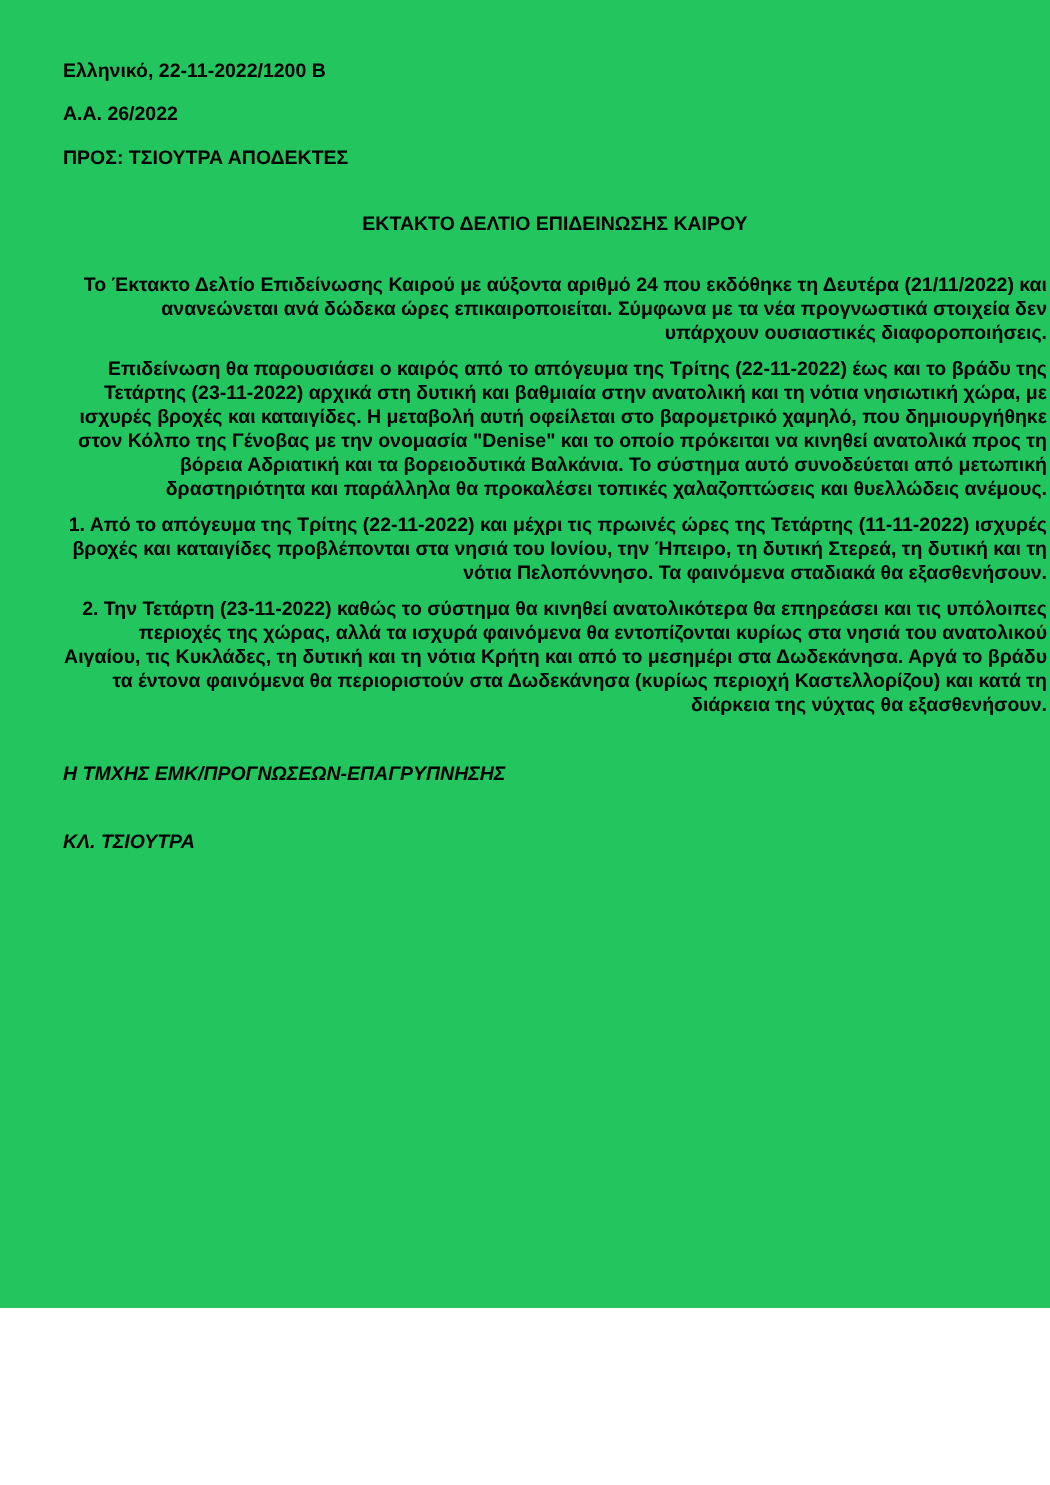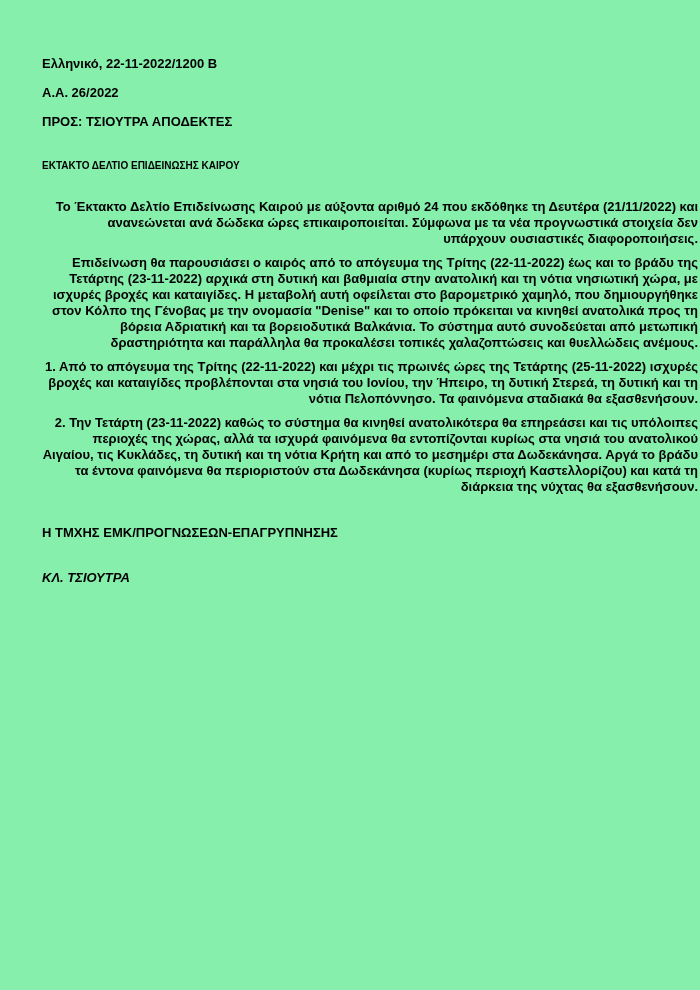--- a/index.html
+++ b/index.html
@@ -10,46 +10,48 @@
   body {
     width: 700px;
     height: 990px;
     overflow: hidden;
     font-family: "Liberation Sans", "DejaVu Sans", sans-serif;
     color: #000000;
   }
   .doc {
     box-sizing: border-box;
     width: 700px;
-    height: 990px;
-    padding: 56px 2px 0 42px;
+    height: 872px;
+    padding: 39px 2px 0 42px;
     font-size: 13px;
     line-height: 16px;
     font-weight: 700;
-    background: #86efac;
+    background: #22c55e;
   }
   .header-line {
     margin: 0 0 13px 0;
     white-space: nowrap;
   }
   .header-line.last {
     margin-bottom: 28px;
   }
   .bulletin-title {
     margin: 2px 0 25px 0;
-    font-size: 10px;
+    font-size: 13px;
     white-space: nowrap;
+    text-align: center;
   }
   .body-paragraph {
     margin: 0 0 8px 0;
     text-align: right;
   }
   .sig-department {
     margin: 30px 0 29px 0;
     white-space: nowrap;
+    font-style: italic;
   }
   .sig-name {
     margin: 0 0 28px 0;
     white-space: nowrap;
     font-style: italic;
   }
   .sig-director {
     margin: 0;
     white-space: nowrap;
   }
@@ -64,21 +66,21 @@
   <div class="header-line">Α.Α. 26/2022</div>
 
   <div class="header-line last">ΠΡΟΣ: ΤΣΙΟΥΤΡΑ ΑΠΟΔΕΚΤΕΣ</div>
 
   <div class="bulletin-title">ΕΚΤΑΚΤΟ ΔΕΛΤΙΟ ΕΠΙΔΕΙΝΩΣΗΣ ΚΑΙΡΟΥ</div>
 
   <p class="body-paragraph">Το Έκτακτο Δελτίο Επιδείνωσης Καιρού με αύξοντα αριθμό 24 που εκδόθηκε τη Δευτέρα (21/11/2022) και ανανεώνεται ανά δώδεκα ώρες επικαιροποιείται. Σύμφωνα με τα νέα προγνωστικά στοιχεία δεν υπάρχουν ουσιαστικές διαφοροποιήσεις.</p>
 
   <p class="body-paragraph">Επιδείνωση θα παρουσιάσει ο καιρός από το απόγευμα της Τρίτης (22-11-2022) έως και το βράδυ της Τετάρτης (23-11-2022) αρχικά στη δυτική και βαθμιαία στην ανατολική και τη νότια νησιωτική χώρα, με ισχυρές βροχές και καταιγίδες. Η μεταβολή αυτή οφείλεται στο βαρομετρικό χαμηλό, που δημιουργήθηκε στον Κόλπο της Γένοβας με την ονομασία "Denise" και το οποίο πρόκειται να κινηθεί ανατολικά προς τη βόρεια Αδριατική και τα βορειοδυτικά Βαλκάνια. Το σύστημα αυτό συνοδεύεται από μετωπική δραστηριότητα και παράλληλα θα προκαλέσει τοπικές χαλαζοπτώσεις και θυελλώδεις ανέμους.</p>
 
-  <p class="body-paragraph">1. Από το απόγευμα της Τρίτης (22-11-2022) και μέχρι τις πρωινές ώρες της Τετάρτης (25-11-2022) ισχυρές βροχές και καταιγίδες προβλέπονται στα νησιά του Ιονίου, την Ήπειρο, τη δυτική Στερεά, τη δυτική και τη νότια Πελοπόννησο. Τα φαινόμενα σταδιακά θα εξασθενήσουν.</p>
+  <p class="body-paragraph">1. Από το απόγευμα της Τρίτης (22-11-2022) και μέχρι τις πρωινές ώρες της Τετάρτης (11-11-2022) ισχυρές βροχές και καταιγίδες προβλέπονται στα νησιά του Ιονίου, την Ήπειρο, τη δυτική Στερεά, τη δυτική και τη νότια Πελοπόννησο. Τα φαινόμενα σταδιακά θα εξασθενήσουν.</p>
 
   <p class="body-paragraph">2. Την Τετάρτη (23-11-2022) καθώς το σύστημα θα κινηθεί ανατολικότερα θα επηρεάσει και τις υπόλοιπες περιοχές της χώρας, αλλά τα ισχυρά φαινόμενα θα εντοπίζονται κυρίως στα νησιά του ανατολικού Αιγαίου, τις Κυκλάδες, τη δυτική και τη νότια Κρήτη και από το μεσημέρι στα Δωδεκάνησα. Αργά το βράδυ τα έντονα φαινόμενα θα περιοριστούν στα Δωδεκάνησα (κυρίως περιοχή Καστελλορίζου) και κατά τη διάρκεια της νύχτας θα εξασθενήσουν.</p>
 
 
   <div class="sig-department">Η ΤΜΧΗΣ ΕΜΚ/ΠΡΟΓΝΩΣΕΩΝ-ΕΠΑΓΡΥΠΝΗΣΗΣ</div>
 
   <div class="sig-name">ΚΛ. ΤΣΙΟΥΤΡΑ</div>
 
 
 </div>

